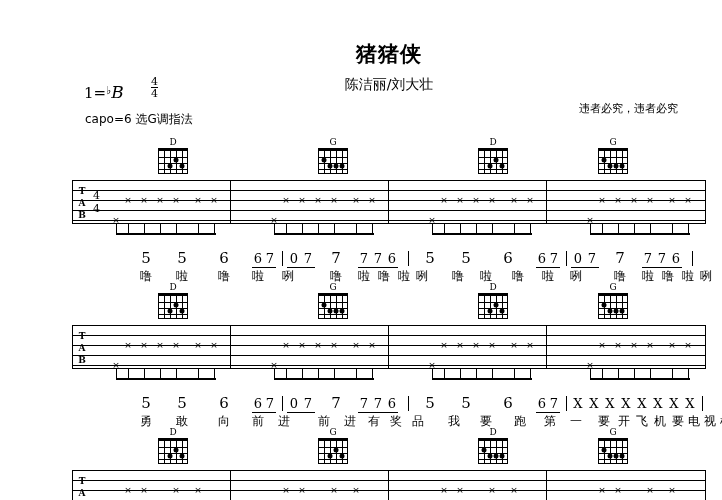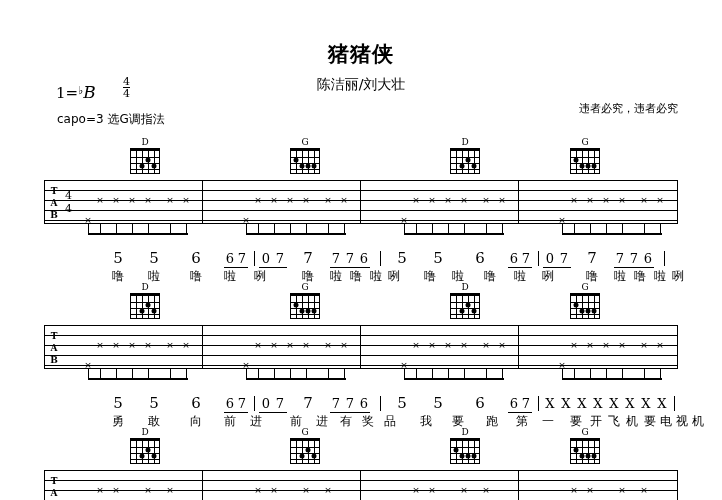--- a/index.html
+++ b/index.html
@@ -13,20 +13,21 @@
     position: relative;
     overflow: hidden;
     font-family: "Liberation Sans", sans-serif;
     color: #000;
   }
 
   
   .sheet {
     position: absolute;
     inset: 0;
+    margin-left: 28px;
   }
   .title {
     position: absolute;
     top: 40px;
     left: 0;
     width: 722px;
     text-align: center;
     font-family: "DejaVu Sans", sans-serif;
     font-size: 21px;
     font-weight: bold;
@@ -256,21 +257,21 @@
   <div class="composer">陈洁丽/刘大壮</div>
 
   <div class="key-sig">
     <span>1=</span><span class="flat">♭</span><span class="bigletter">B</span>
   </div>
   <div class="timesig">
     <div>4</div>
     <div style="border-top:1px solid #000;">4</div>
   </div>
 
-  <div class="capo">capo=3 选G调指法</div>
+  <div class="capo">capo=6 选G调指法</div>
 
   <div class="rights">
     <div>违者必究，违者必究</div>
   </div>
 
   <div class="system" style="top:138px;">
 
     <div class="chords">
       <div class="chord" style="left:78px;">
         <div class="cname">D</div>

